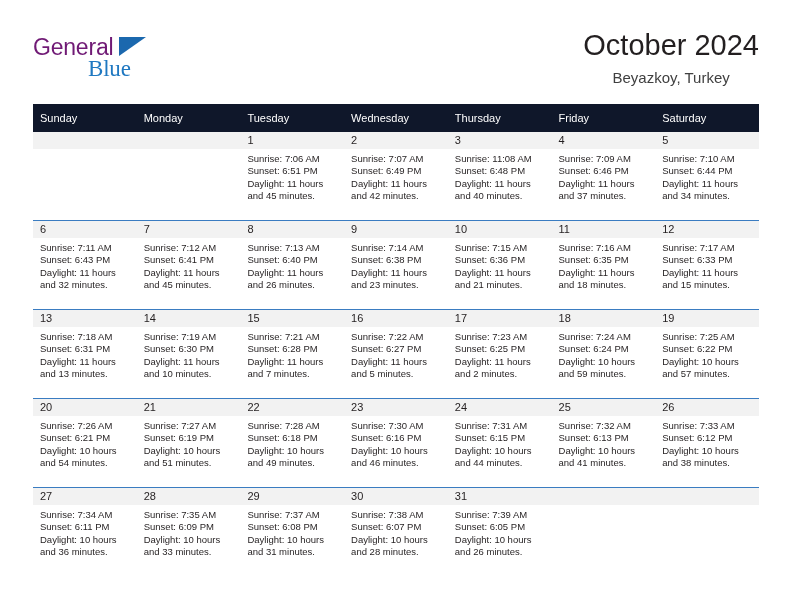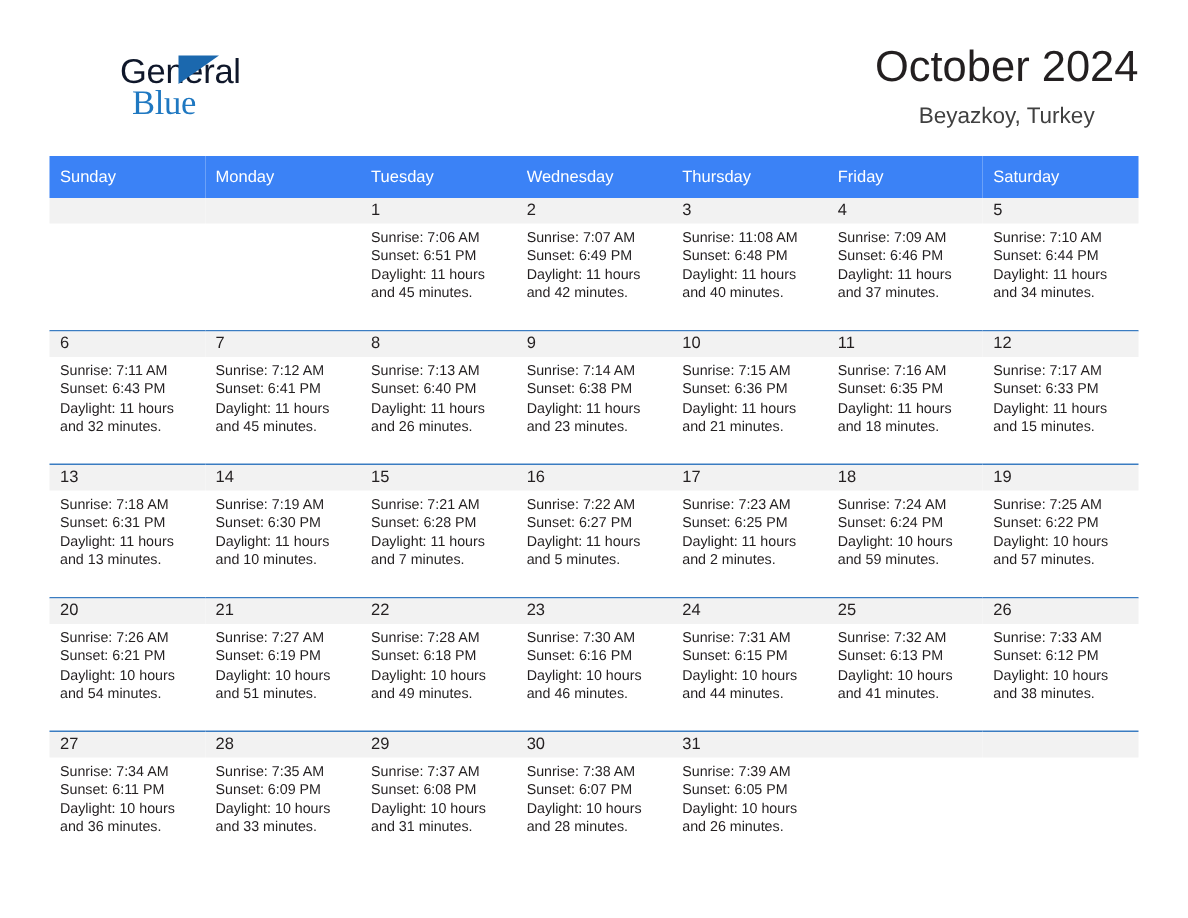--- a/index.html
+++ b/index.html
@@ -37,23 +37,22 @@
     top: 6px;
     width: 180px;
     height: 56px;
   }
   .logo-general {
     position: absolute;
     left: 0;
     top: 0;
     font-size: 23px;
     letter-spacing: -0.2px;
-    color: #0f172a;
+    color: #701a75;
     font-family: "Liberation Sans", sans-serif;
-    margin-left: 47px;
   }
   .logo-blue {
     position: absolute;
     left: 55px;
     top: 22px;
     font-size: 23px;
     letter-spacing: -0.2px;
     color: #1f78c1;
     font-family: Liberation Serif, serif;
   }
@@ -90,21 +89,21 @@
   
   .calendar {
     position: absolute;
     left: 33px;
     top: 104px;
     width: 726px;
     border-collapse: collapse;
     table-layout: fixed;
   }
   .calendar th {
-    background: #3b82f6;
+    background: #0f172a;
     color: #ffffff;
     font-size: 11px;
     font-weight: normal;
     text-align: left;
     padding: 5px 0 5px 7px;
     height: 18px;
     border: none;
   }
 
   .calendar td {

